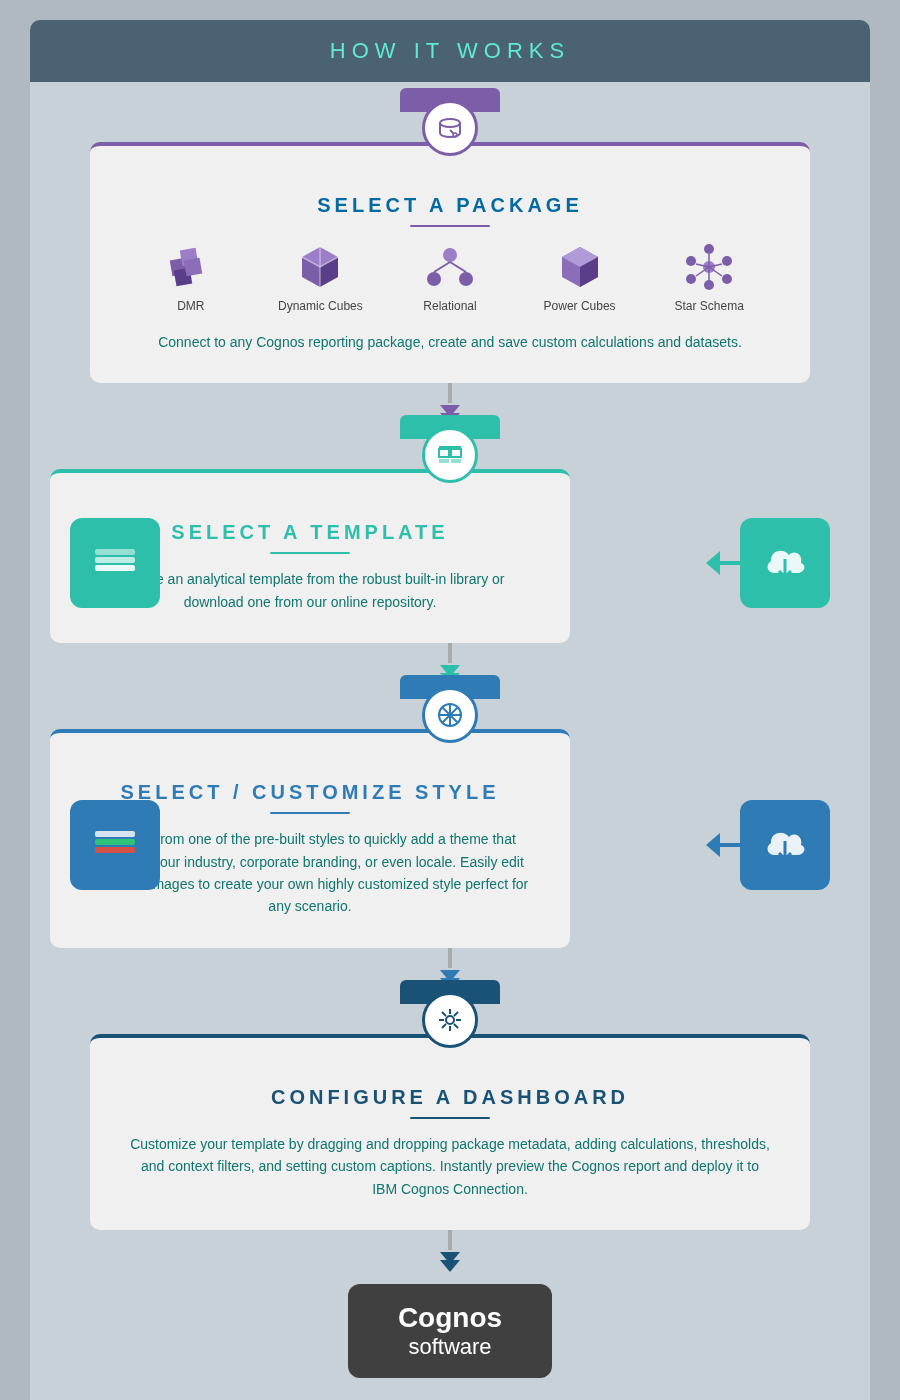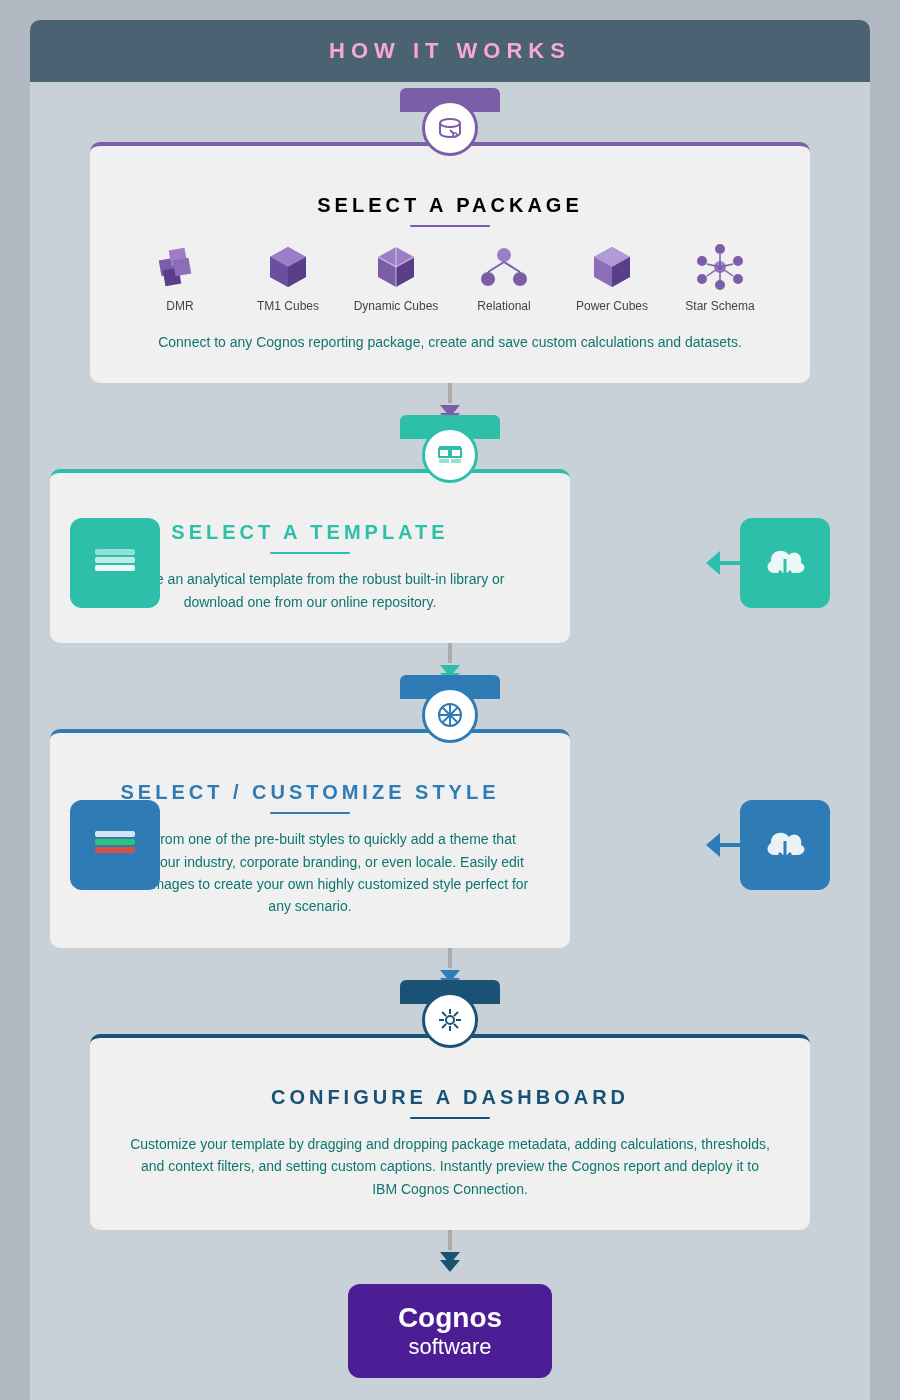--- a/index.html
+++ b/index.html
@@ -25,24 +25,24 @@
 
     
     .how-it-works-header {
       background: #4a6272;
       width: 100%;
       border-radius: 10px 10px 0 0;
       padding: 18px 0;
       text-align: center;
     }
     .how-it-works-header h1 {
-      color: #f9a8d4;
+      color: #5eead4;
       font-size: 22px;
       letter-spacing: 6px;
-      font-weight: bold;
+      font-weight: normal;
     }
 
     
     .step-circle {
       width: 56px;
       height: 56px;
       border-radius: 50%;
       background: white;
       border: 3px solid currentColor;
       display: flex;
@@ -72,21 +72,21 @@
     .step-card.blue-top { border-top: 4px solid #2e7bb5; }
     .step-card.navy-top { border-top: 4px solid #1a5276; }
 
     .step-title {
       font-size: 20px;
       font-weight: bold;
       letter-spacing: 4px;
       margin-bottom: 6px;
       margin-top: 18px;
     }
-    .step-title.purple { color: #000000; }
+    .step-title.purple { color: #0369a1; }
     .step-title.teal { color: #2dbfaa; }
     .step-title.blue { color: #2e7bb5; }
     .step-title.navy { color: #1a5276; }
 
     .step-divider {
       height: 2px;
       width: 80px;
       margin: 8px auto 14px auto;
       border-radius: 2px;
     }
@@ -138,21 +138,21 @@
       position: absolute;
       z-index: 3;
     }
     .side-icon.left { left: 10px; }
     .side-icon.right { right: 10px; }
     .side-icon.teal { background: #2dbfaa; }
     .side-icon.blue { background: #2e7bb5; }
 
     
     .cognos-button {
-      background: #4c1d95;
+      background: #404040;
       color: white;
       border-radius: 12px;
       padding: 18px 50px;
       text-align: center;
       margin-top: 10px;
     }
     .cognos-button .cognos-title {
       font-size: 28px;
       font-weight: bold;
     }
@@ -251,31 +251,20 @@
             <g transform="translate(6,4)">
               <rect x="0" y="14" width="16" height="16" fill="#7b5ea7" transform="rotate(-10,8,22)"></rect>
               <rect x="10" y="4" width="16" height="16" fill="#9b7ec7" transform="rotate(-10,18,12)"></rect>
               <rect x="4" y="24" width="16" height="16" fill="#5a3e8a" transform="rotate(-10,12,32)"></rect>
               <rect x="14" y="14" width="16" height="16" fill="#8b6eb7" transform="rotate(-10,22,22)"></rect>
             </g>
           </svg>
           <span class="pkg-label">DMR</span>
         </div>
 
-        <div class="pkg-item">
-          <svg class="pkg-icon" viewBox="0 0 52 52" xmlns="http://www.w3.org/2000/svg">
-            <g transform="translate(4,2)">
-              <polygon points="22,4 40,14 40,34 22,44 4,34 4,14" fill="#7b5ea7"></polygon>
-              <polygon points="22,4 40,14 22,24 4,14" fill="#9b7ec7"></polygon>
-              <polygon points="22,24 40,14 40,34 22,44" fill="#5a3e8a"></polygon>
-              <polygon points="22,24 4,14 4,34 22,44" fill="#6a4ea0"></polygon>
-            </g>
-          </svg>
-          <span class="pkg-label">TM1 Cubes</span>
-        </div>
 
         <div class="pkg-item">
           <svg class="pkg-icon" viewBox="0 0 52 52" xmlns="http://www.w3.org/2000/svg">
             <g transform="translate(4,2)">
               <polygon points="22,4 40,14 22,24 4,14" fill="#9b7ec7"></polygon>
               <polygon points="22,24 40,14 40,34 22,44" fill="#5a3e8a"></polygon>
               <polygon points="22,24 4,14 4,34 22,44" fill="#7b5ea7"></polygon>
               <line x1="22" y1="4" x2="22" y2="44" stroke="white" stroke-width="1.5" opacity="0.4"></line>
               <polyline points="4,14 22,24 40,14" stroke="white" stroke-width="1.5" fill="none" opacity="0.4"></polyline>
             </g>

